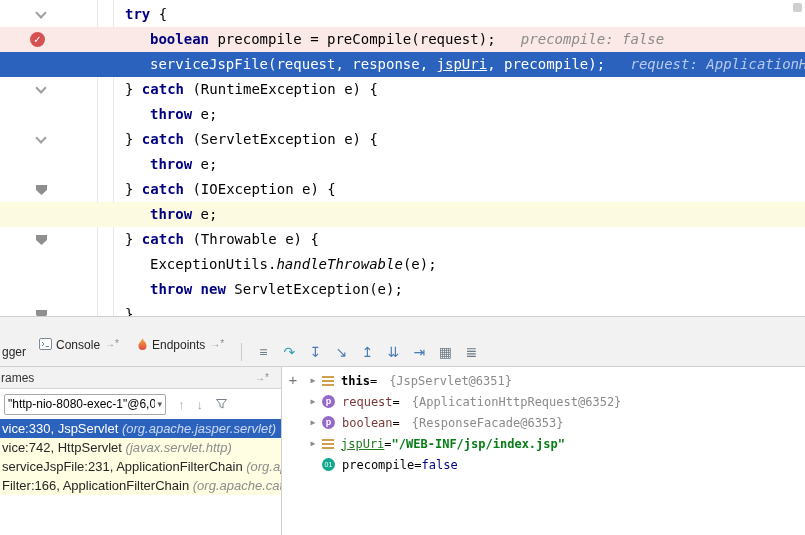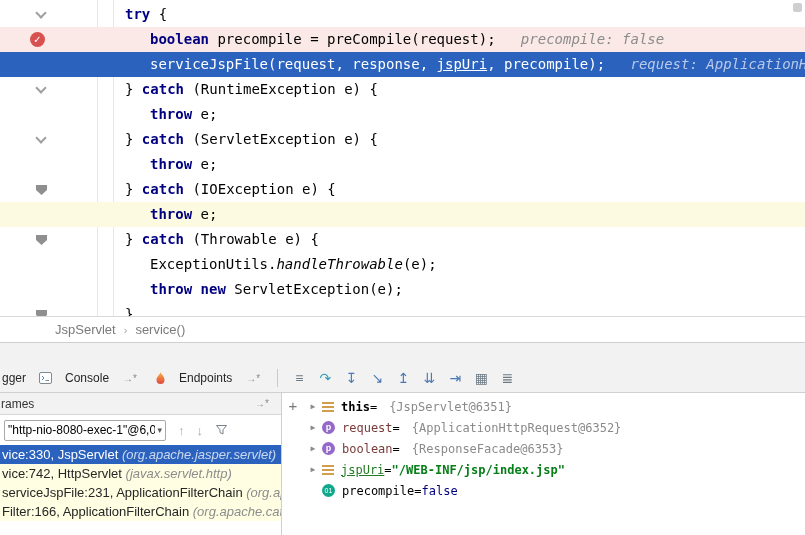--- a/index.html
+++ b/index.html
@@ -37,21 +37,21 @@
     padding-left: 55px; font-size: 13px; color: #7a7a7a; background: #fff;
     border-top: 1px solid #d8d8d8; }
   .crumb-sep { color: #a6a6a6; font-size: 11px; }
   .crumb-item { cursor: default; }
 
   
   #debug-gap { height: 22px; background: #f2f2f2; border-top: 1px solid #cfcfcf; }
   #debug-toolbar { height: 28px; background: #f2f2f2; display: flex; align-items: center;
     font-size: 12px; color: #262626; }
   .tab-partial { padding: 0 4px 0 2px; }
-  .tab { display: flex; align-items: center; gap: 13px; padding: 0 9px; height: 100%; }
+  .tab { display: flex; align-items: flex-start; gap: 4px; padding: 0 9px; height: 100%; }
   .tab-suffix { color: #8c8c8c; font-size: 10px; margin-left: 1px; }
   .toolbar-sep { width: 1px; height: 18px; background: #c9c9c9; margin: 0 8px; }
   #debug-toolbar-icons { display: flex; align-items: center; }
   .tb-icon { width: 26px; text-align: center; font-size: 14px; color: #6e7b85; }
 
   
   #panels { display: flex; height: 184px; border-top: 1px solid #d0d0d0; }
   #frames-panel { width: 282px; border-right: 1px solid #cfcfcf; display: flex;
     flex-direction: column; background: #fff; }
   #variables-panel { flex: 1; display: flex; flex-direction: column; background: #fff; }
@@ -120,25 +120,20 @@
         <div class="code-line"><span class="gutter gutter-fold-end"></span><span>} </span><span class="seg-kw">catch </span><span>(IOException e) {</span></div>
         <div class="code-line ind1 bg-highlight"><span class="seg-kw">throw </span><span>e;</span></div>
         <div class="code-line"><span class="gutter gutter-fold-end"></span><span>} </span><span class="seg-kw">catch </span><span>(Throwable e) {</span></div>
         <div class="code-line ind1"><span>ExceptionUtils.</span><span class="seg-static">handleThrowable</span><span>(e);</span></div>
         <div class="code-line ind1"><span class="seg-kw">throw new </span><span>ServletException(e);</span></div>
         <div class="code-line"><span class="gutter gutter-fold-end"></span><span>}</span></div>
       </div>
     <div class="scroll-mark"></div>
   </div>
 
-  <div id="breadcrumb">
-    <span class="crumb-item">JspServlet</span>
-    <span class="crumb-sep">›</span>
-    <span class="crumb-item">service()</span>
-  </div>
 
   <div id="debug-gap"></div>
 
   <div id="debug-toolbar">
     <span class="tab-partial">gger</span>
     <div class="tab">
       <svg width="13" height="12" viewBox="0 0 13 12">
         <rect x="0.5" y="0.5" width="12" height="11" rx="1.5" fill="#fff" stroke="#7d8a93"></rect>
         <path d="M3 4l2 2-2 2" stroke="#4b84c4" fill="none"></path>
         <path d="M6.5 8.5h3.5" stroke="#7d8a93"></path>

